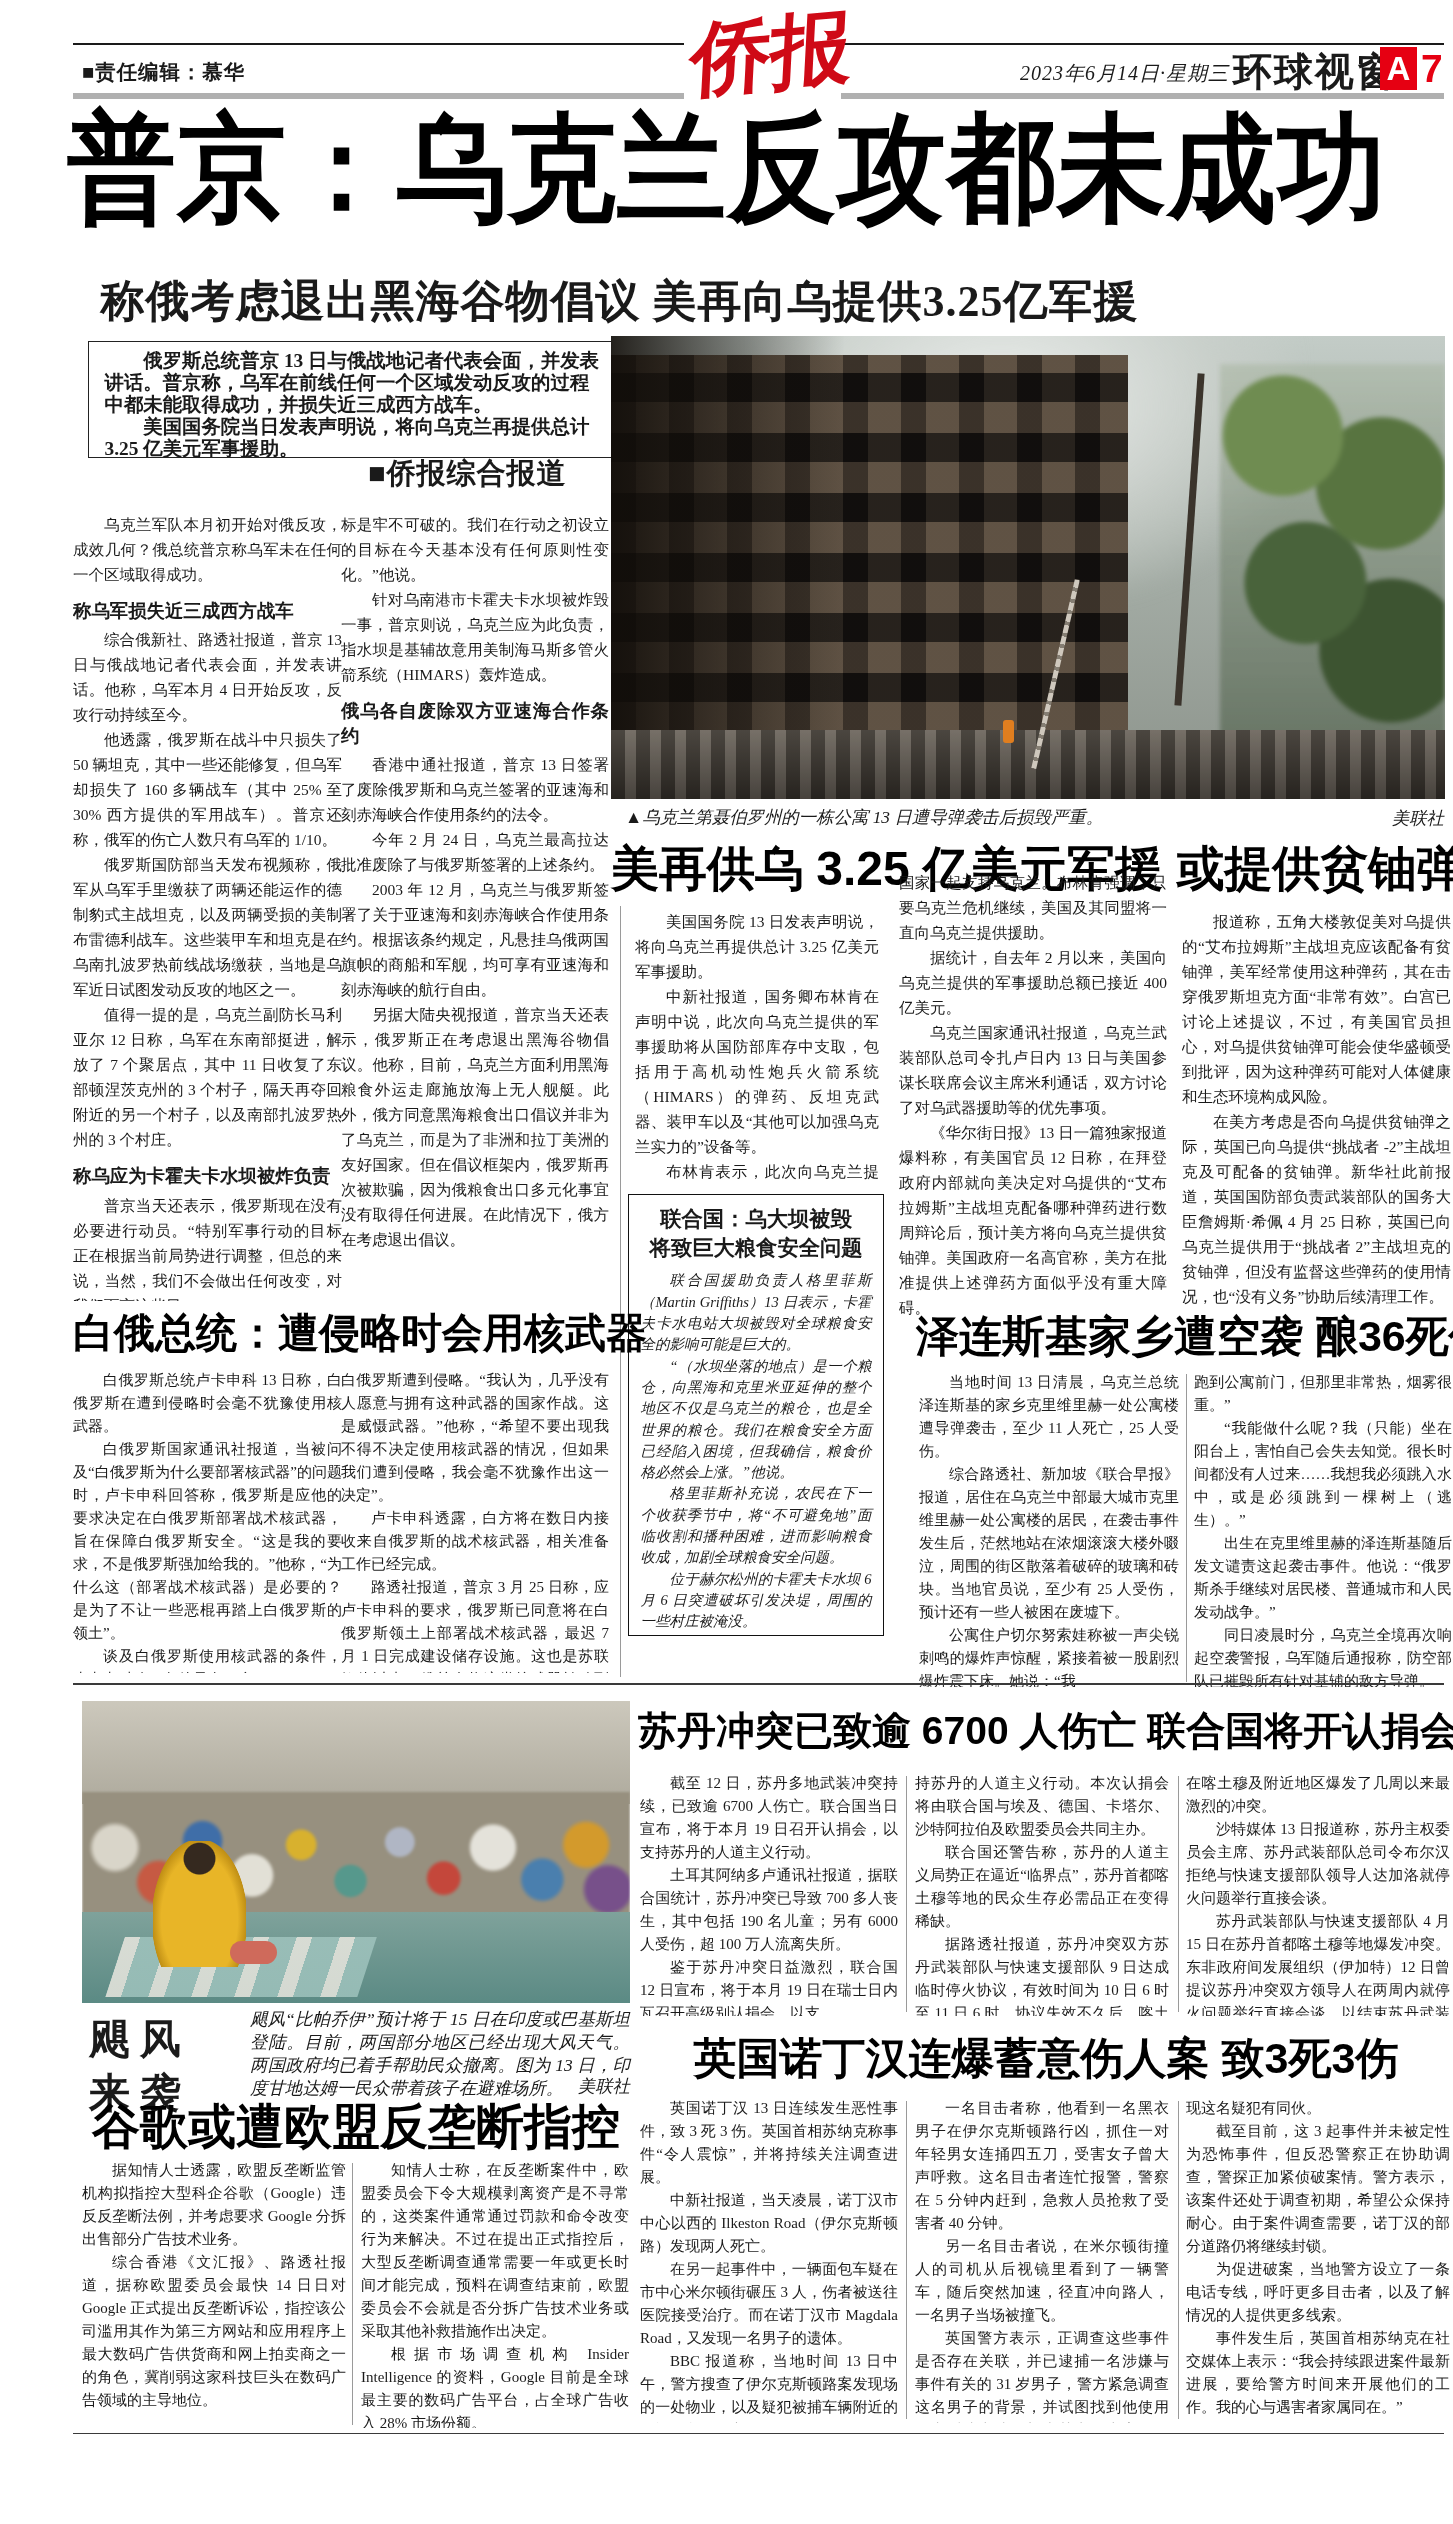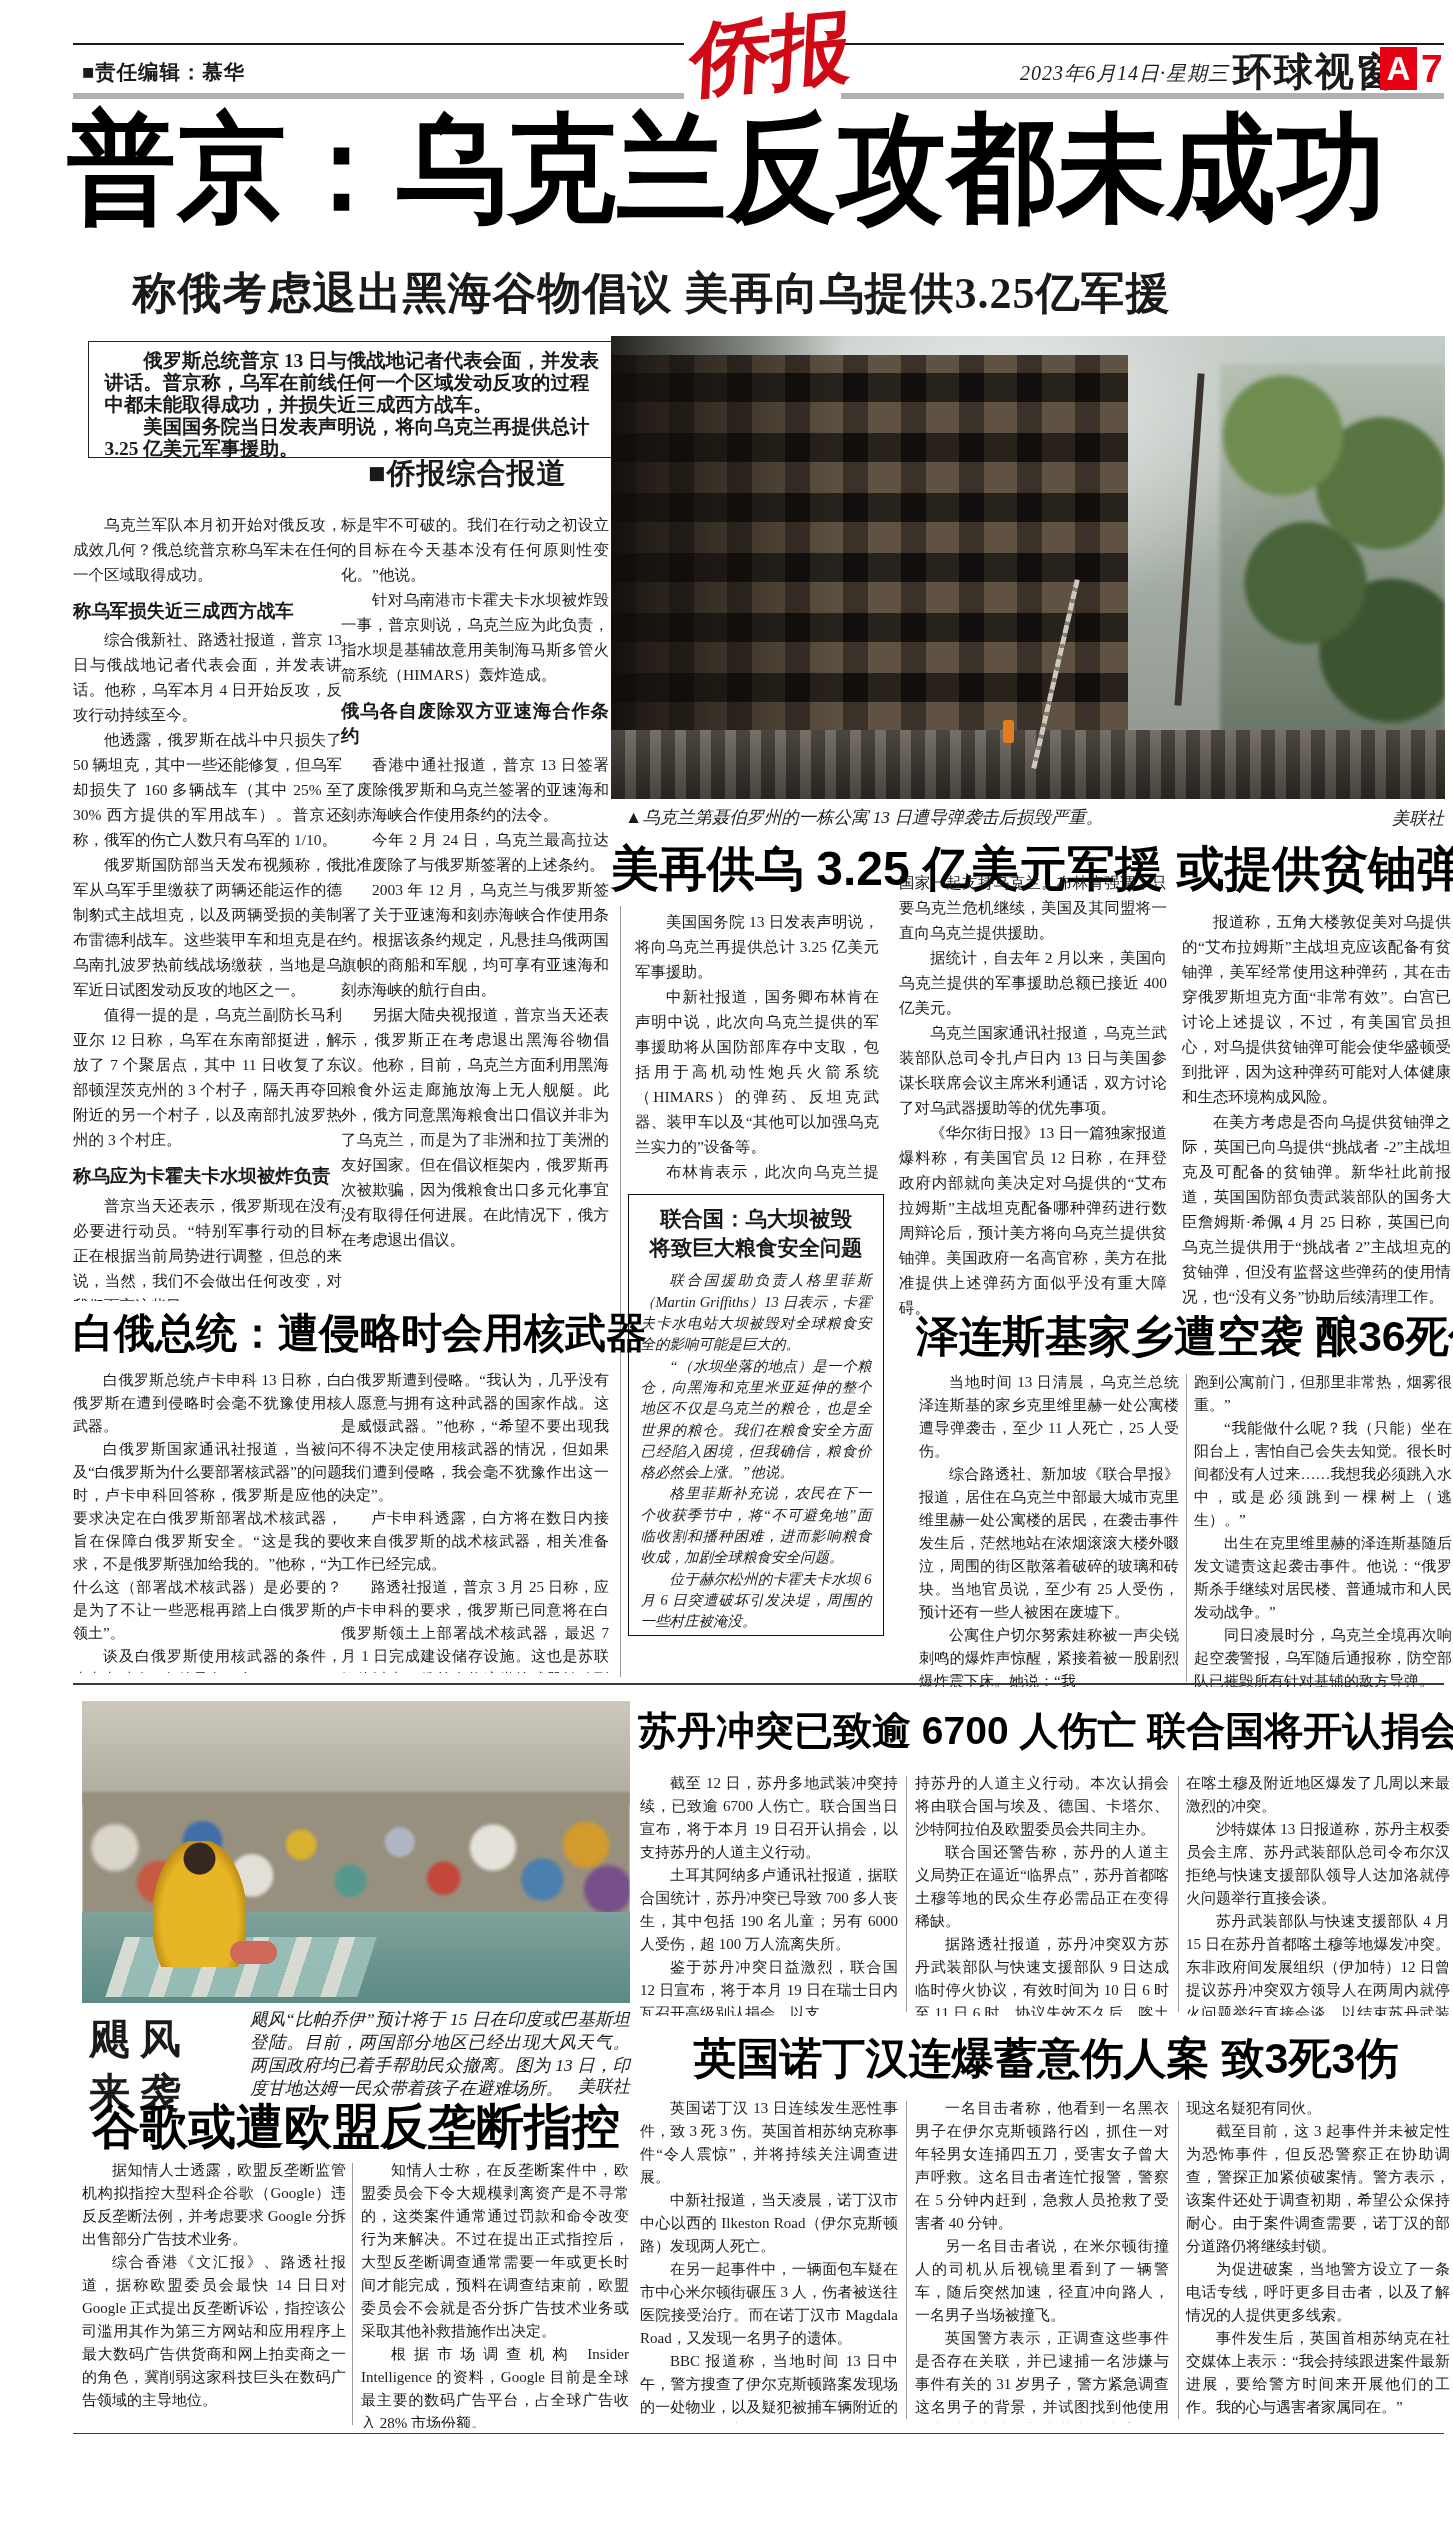--- a/index.html
+++ b/index.html
@@ -104,21 +104,21 @@
   <div class="abs editor" style="left:82px;top:58px;">■责任编辑：慕华</div>
   <div class="abs masthead" style="left:690px;top:13.6px;">侨报</div>
   <div class="abs hdate" style="left:1020px;top:60px;">2023年6月14日·星期三</div>
   <div class="abs hsection" style="left:1233px;top:45px;">环球视窗</div>
   <div class="abs pagebadge" style="left:1380px;top:47px;">A</div>
   <div class="abs pagenum" style="left:1421px;top:47px;">7</div>
   <div class="abs graybar" style="left:73px;top:93px;width:611px;"></div>
   <div class="abs graybar" style="left:841px;top:93px;width:603px;"></div>
 
   <div class="abs hl hl-main" style="left:0;top:107px;width:1454px;">普京：乌克兰反攻都未成功</div>
-  <div class="abs hl-sub" style="left:0;top:264px;width:1239px;padding-left:32px;">称俄考虑退出黑海谷物倡议 美再向乌提供3.25亿军援</div>
+  <div class="abs hl-sub" style="left:0;top:272px;width:1239px;">称俄考虑退出黑海谷物倡议 美再向乌提供3.25亿军援</div>
   <div class="abs intro-box" style="left:88px;top:341px;width:500px;height:99px;">
       <p class="para">俄罗斯总统普京 13 日与俄战地记者代表会面，并发表讲话。普京称，乌军在前线任何一个区域发动反攻的过程中都未能取得成功，并损失近三成西方战车。</p>
       <p class="para">美国国务院当日发表声明说，将向乌克兰再提供总计 3.25 亿美元军事援助。</p>
     </div>
   <div class="abs byline" style="left:368px;top:454px;width:242px;">■侨报综合报道</div>
 
   <div class="abs photo" style="left:611px;top:336px;width:834px;height:463px;">
     <div class="p1-base"></div>
     <div class="p1-smoke"></div>
     <div class="p1-building"></div>

